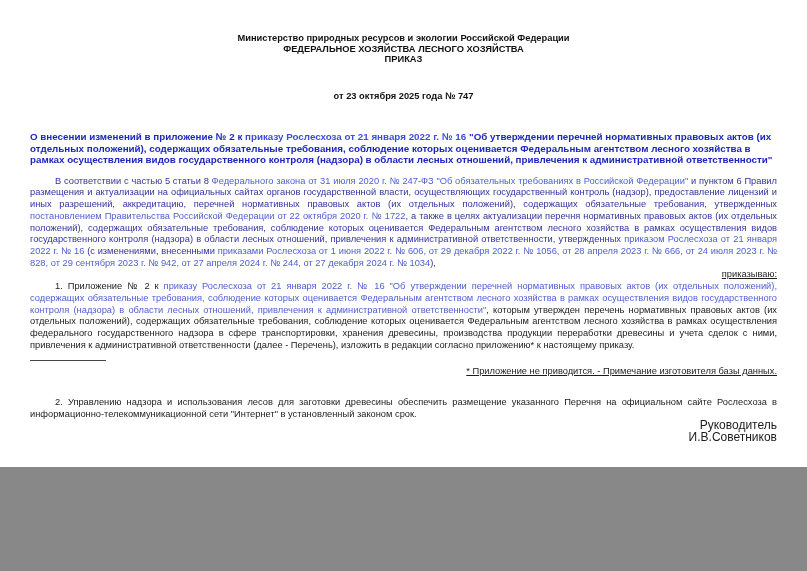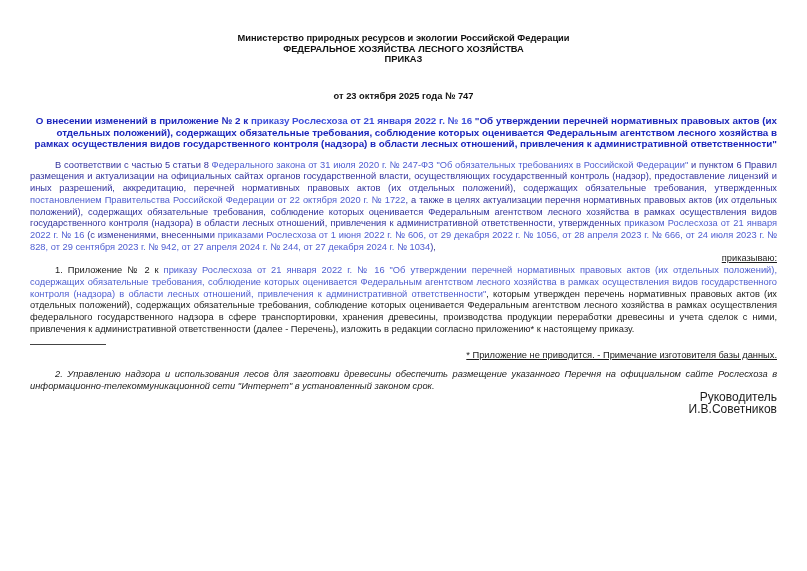--- a/index.html
+++ b/index.html
@@ -1,54 +1,54 @@
 <!DOCTYPE html>
 <html><head>
 <meta charset="utf-8">
 <style>
   html, body { margin: 0; padding: 0; background: #888; }
   .page {
     position: relative;
     width: 807px;
-    height: 571px;
+    height: 467px;
     background: #ffffff;
     margin: 0 auto;
     overflow: hidden;
     font-family: "Liberation Sans", "DejaVu Sans", sans-serif;
     color: #1c1c1c;
     box-sizing: border-box;
     padding: 33px 30px 0 30px;
   }
   .doc-header { text-align: center; font-weight: bold; font-size: 9.3px; line-height: 10.5px; color: #111111; }
   .doc-header .hline { white-space: nowrap; }
   .doc-type { }
   .doc-datenum { margin-top: 26px; }
   .doc-title {
-    margin-top: 14px;
-    text-align: right;
+    margin-top: 30px;
+    text-align: left;
     font-weight: bold;
     font-size: 9.8px;
     line-height: 11.6px;
     color: #1d27bd;
   }
   .body-text { margin-top: 10px; font-size: 9.3px; line-height: 11.7px; }
   .para { text-align: justify; text-indent: 25px; margin: 0; }
   .para.no-justify { text-align: right; text-decoration: underline; }
   .seg-blue  { color: #33339e; }
   .seg-link  { color: #4f5ed2; cursor: pointer; }
   .seg-black { color: #1c1c1c; }
   .seg-titlelink { color: #3d4ddb; }
   .footnote-rule {
     width: 76px;
     border: 0;
     border-top: 1px solid #444444;
     margin: 9px 0 0 0;
   }
   .footnote { margin-top: 5px; text-indent: 25px; color: #1c1c1c; text-align: left; }
-  .para2 { margin-top: 7px; font-style: italic; }
+  .para2 { margin-top: 19px; }
   .signature { margin-top: 0; text-align: right; color: #1c1c1c; font-size: 12px; line-height: 11.7px; }
   .signature div { white-space: nowrap; }
 </style>
 </head>
 <body>
 
 <div class="page">
 
   <div class="doc-header">
     <div class="hline">Министерство природных ресурсов и экологии Российской Федерации</div>

